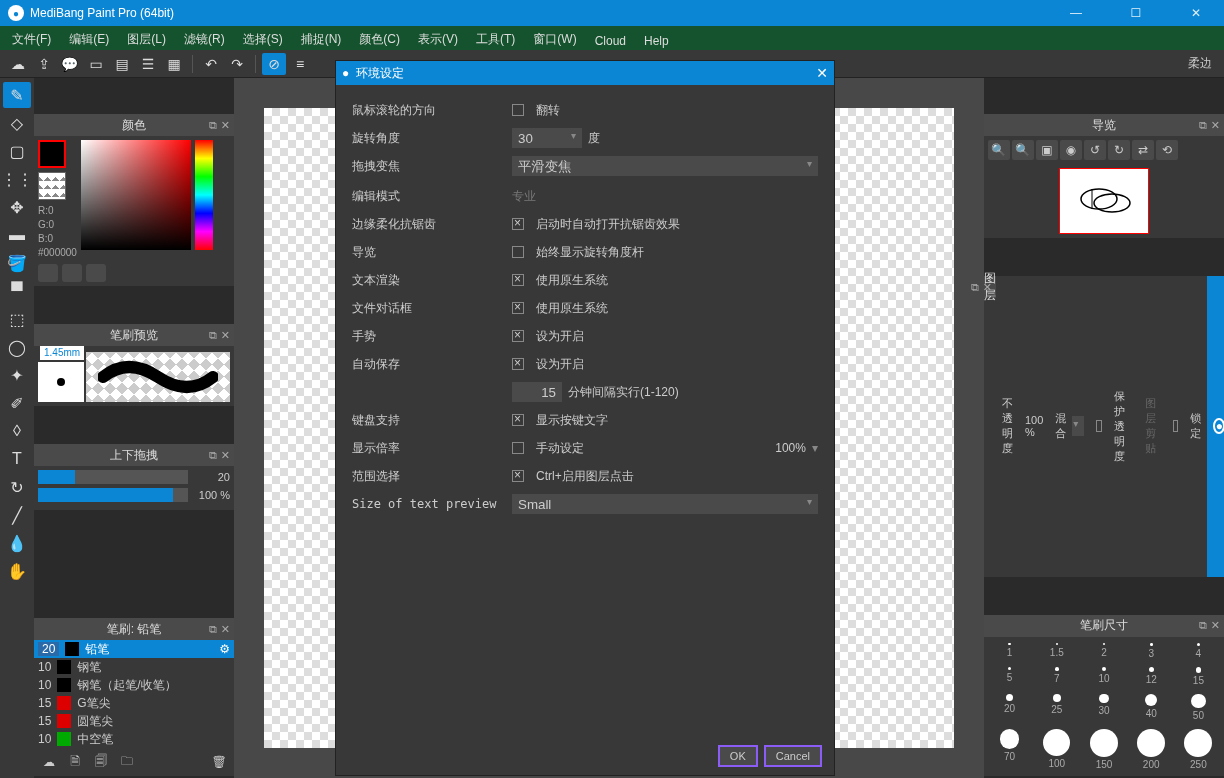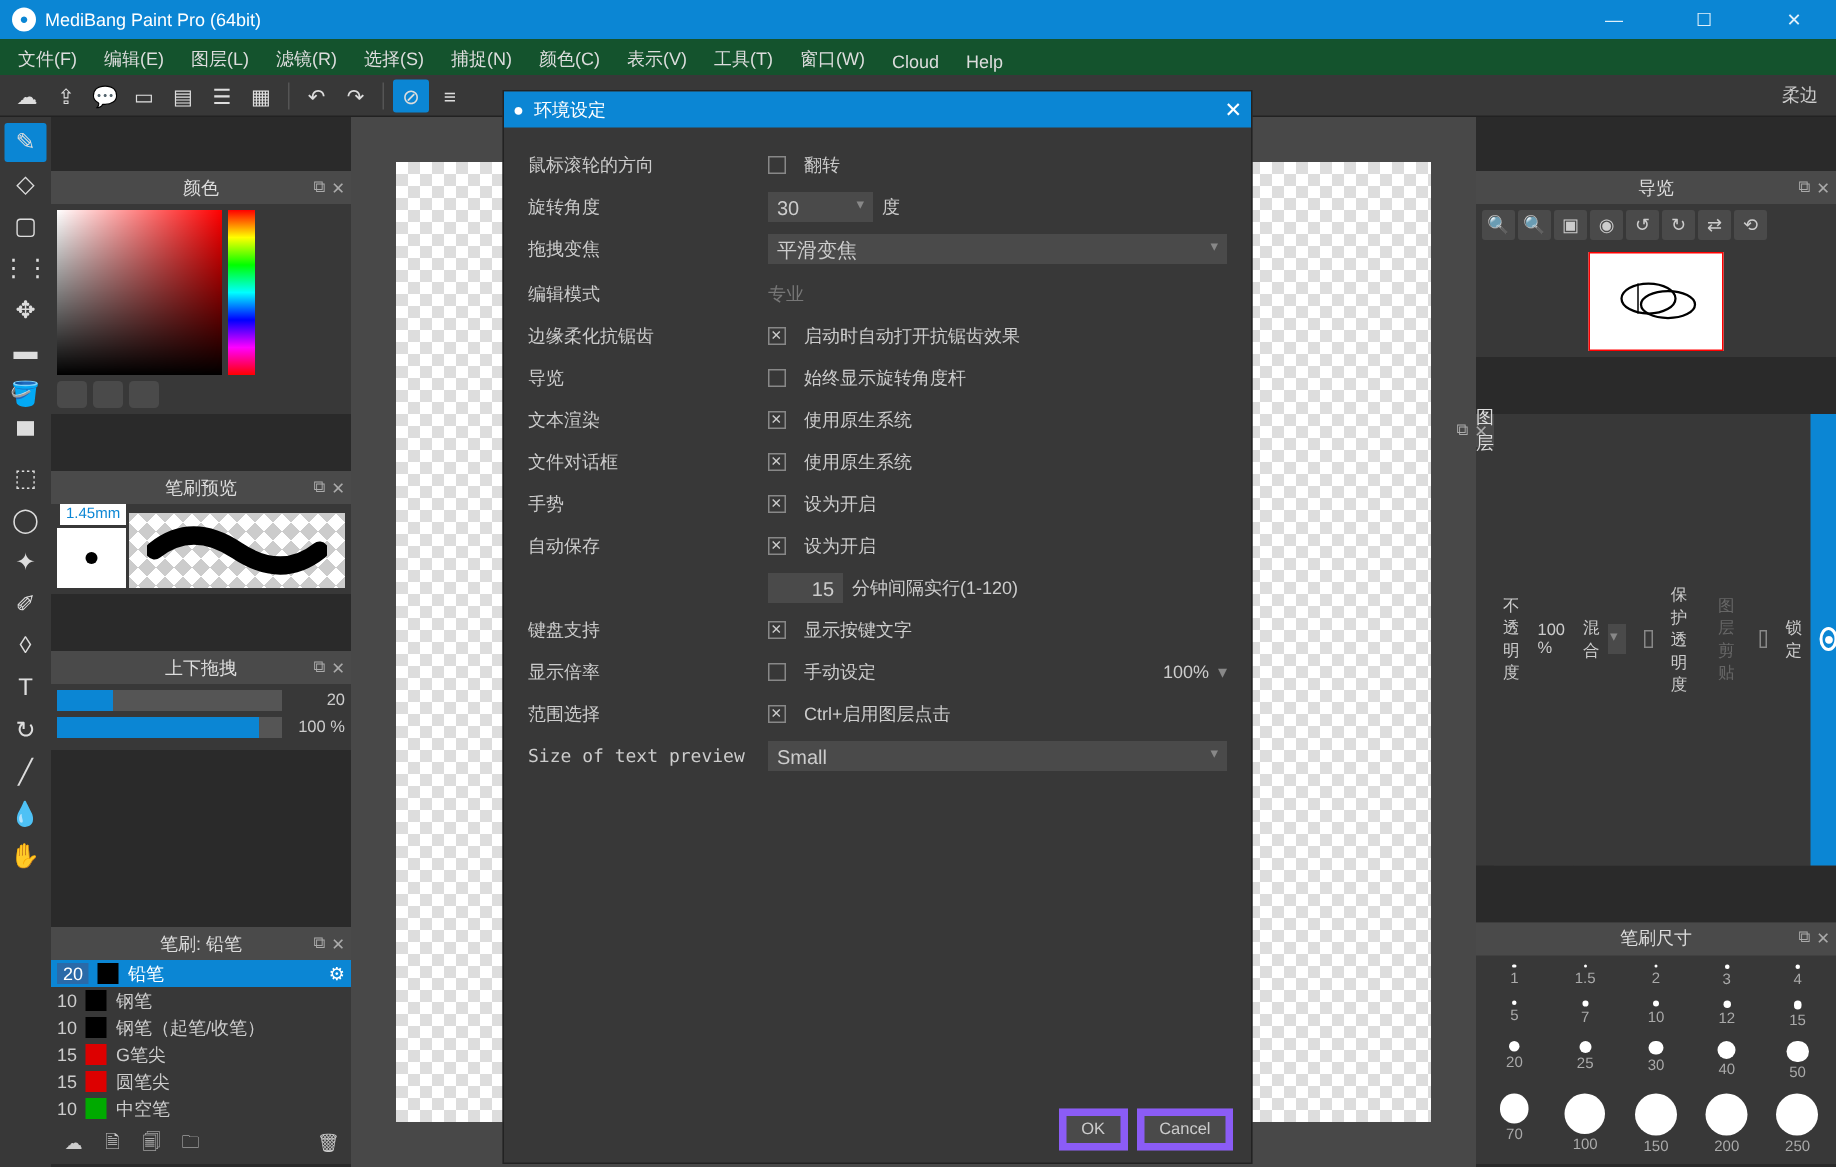--- a/index.html
+++ b/index.html
@@ -38,21 +38,21 @@
 .form-row { display:flex; align-items:center; min-height:26px; margin-bottom:2px;}
 .form-row .label { width: 160px; color:#ccc;}
 .form-row .ctrl { flex:1; display:flex; align-items:center; gap:6px;}
 .chk { width:12px; height:12px; border:1px solid #888; display:inline-block; margin-right:6px; position:relative; cursor:pointer;}
 .chk.on::after { content:"×"; position:absolute; top:-3px; left:1px; color:#ccc; font-size:12px;}
 .sel { background:#4a4a4a; border:none; color:#ccc; padding:2px 6px; height:20px; width:150px; appearance:none; position:relative;}
 .sel-wrap { position:relative; display:inline-block;}
 .sel-wrap::after { content:"▾"; position:absolute; right:6px; top:2px; color:#888; pointer-events:none; font-size:10px;}
 .num-input { background:#4a4a4a; border:none; color:#ccc; padding:2px 6px; height:20px; width:50px; text-align:right;}
 .dialog-footer { position:absolute; bottom:8px; right:12px; display:flex; gap:6px;}
-.dialog-footer button { background:#4a4a4a; border:5px solid #8b5cf6; color:#ccc; padding:3px 10px; font-size:11px; cursor:pointer;}
+.dialog-footer button { background:#4a4a4a; border:2px solid #8b5cf6; color:#ccc; padding:3px 10px; font-size:11px; cursor:pointer;}
 .color-picker { display:flex; gap:4px;}
 .gradient-box { width:110px; height:110px; background:linear-gradient(to right,#fff,#f00),linear-gradient(to top,#000,transparent); background-blend-mode:multiply; position:relative; cursor:crosshair;}
 .hue-strip { width:18px; height:110px; background:linear-gradient(to bottom,#f00,#ff0,#0f0,#0ff,#00f,#f0f,#f00); cursor:pointer;}
 .swatch { width:28px; height:28px; border:2px solid #f00; background:#000; margin-bottom:4px;}
 .swatch2 { width:28px; height:28px; background-image:linear-gradient(45deg,#888 25%,transparent 25%),linear-gradient(-45deg,#888 25%,transparent 25%); background-size:8px 8px; background-color:#fff; border:1px solid #666;}
 .color-vals { font-size:10px; color:#aaa; line-height:1.4; margin-top:4px; font-family:monospace;}
 .slider-row { display:flex; align-items:center; gap:6px; margin-bottom:4px;}
 .slider-track { flex:1; height:14px; background:linear-gradient(to right,#0b86d4 90%,#555 90%); cursor:pointer;}
 .slider-val { width:36px; text-align:right; font-size:11px;}
 .brush-list { font-size:12px;}
@@ -150,20 +150,30 @@
     <div class="panel">
       <div class="panel-title">
           <span>颜色</span>
           <span class="icons">
             <span>⧉</span>
             <span>✕</span>
           </span>
         </div>
       <div class="panel-body">
         <div class="color-picker">
+          <div>
+            <div class="swatch"></div>
+            <div class="swatch2"></div>
+            <div class="color-vals">
+              <div>R:0</div>
+              <div>G:0</div>
+              <div>B:0</div>
+              <div>#000000</div>
+            </div>
+          </div>
           <div class="gradient-box"></div>
           <div class="hue-strip"></div>
         </div>
         <div class="color-mode-btns">
           <div class="color-mode-btn"></div>
           <div class="color-mode-btn"></div>
           <div class="color-mode-btn"></div>
         </div>
       </div>
     </div>

